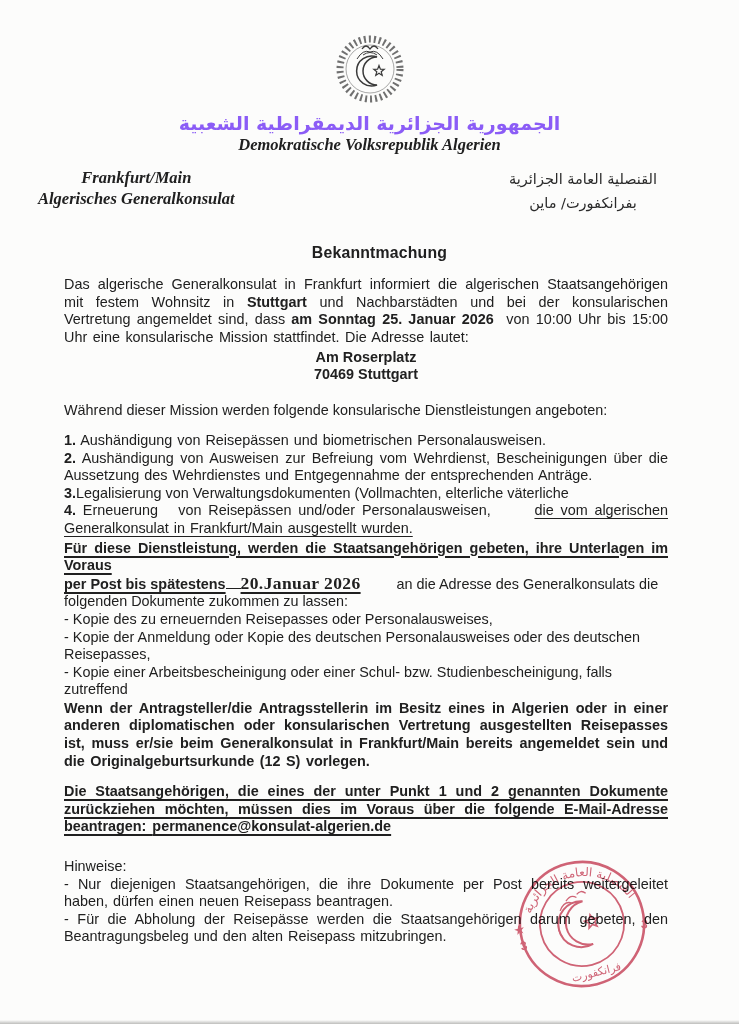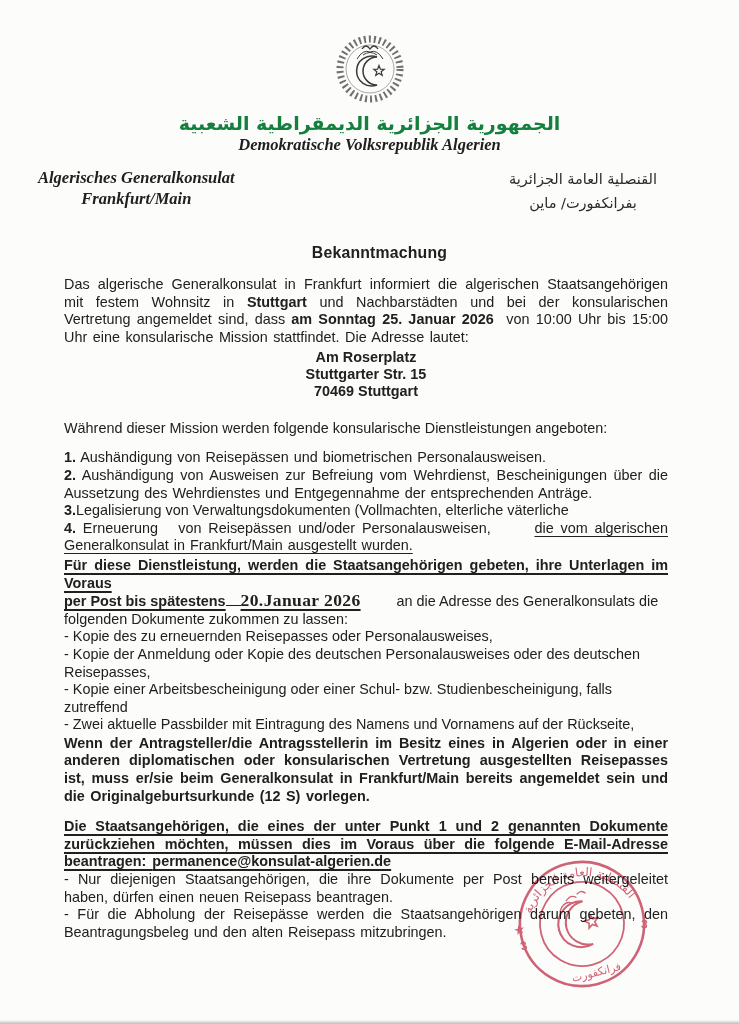--- a/index.html
+++ b/index.html
@@ -10,21 +10,21 @@
     background:#fcfcfb;
     font-family:"Liberation Sans", sans-serif;
     font-size:14.4px;
     line-height:17.6px;
     color:#202020;
     overflow:hidden;
   }
   .content{padding:0 71px 0 64px;}
   .emblem-wrap{display:flex;justify-content:center;padding-top:33px;}
   .arabic{font-family:"DejaVu Sans", sans-serif;}
-  .arabic-title{text-align:center;font-size:19px;line-height:24px;font-weight:bold;margin-top:2px;color:#15803d;}
+  .arabic-title{text-align:center;font-size:19px;line-height:24px;font-weight:bold;margin-top:2px;color:#8b5cf6;}
   .german-title{text-align:center;font-family:"Liberation Serif", serif;font-style:italic;font-weight:bold;font-size:16.5px;margin-top:1px;}
   .header-row{display:flex;justify-content:space-between;align-items:flex-start;margin-top:13px;padding-left:38px;padding-right:82px;}
   .sender-de{text-align:center;font-family:"Liberation Serif", serif;font-style:italic;font-weight:bold;font-size:16.5px;line-height:21px;}
   .sender-ar{text-align:center;font-size:14.5px;line-height:24px;color:#2a2a2a;}
   .doc-title{text-align:center;font-weight:bold;font-size:15.8px;margin-top:29px;letter-spacing:0.2px;padding-left:20px;}
   .just{text-align:justify;}
   .intro{margin-top:15px;word-spacing:1.5px;}
   .address{text-align:center;font-weight:bold;margin-top:2px;line-height:17.4px;}
   .services-intro{margin-top:19px;}
   .services{margin-top:12px;}
@@ -65,38 +65,37 @@
         <polygon points="56,32.5 57.4,36.1 61.2,36.3 58.2,38.7 59.2,42.4 56,40.3 52.8,42.4 53.8,38.7 50.8,36.3 54.6,36.1" stroke-width="1.2"></polygon>
       </g>
     </svg>
   </div>
 
   <div class="arabic-title arabic">الجمهورية الجزائرية الديمقراطية الشعبية</div>
   <div class="german-title">Demokratische Volksrepublik Algerien</div>
 
   <div class="header-row">
     <div class="sender-de">
+      <div>Frankfurt/Main</div>
       <div>Algerisches Generalkonsulat</div>
-      <div>Frankfurt/Main</div>
     </div>
     <div class="sender-ar arabic">
       <div>القنصلية العامة الجزائرية</div>
       <div>بفرانكفورت/ ماين</div>
     </div>
   </div>
 
   <div class="doc-title">Bekanntmachung</div>
 
   <div class="content">
 
     <div class="intro just"><span>Das algerische Generalkonsulat in Frankfurt informiert die algerischen Staatsangehörigen mit festem Wohnsitz in </span><span class="b">Stuttgart</span><span> und Nachbarstädten und bei der konsularischen Vertretung angemeldet sind, dass </span><span class="b">am Sonntag 25. Januar 2026</span><span>&nbsp; von 10:00 Uhr bis 15:00 Uhr eine konsularische Mission stattfindet. Die Adresse lautet:</span></div>
 
     <div class="address">
       <div>Am Roserplatz</div>
-      <div>Stuttgarter Str. 15</div>
       <div>70469 Stuttgart</div>
     </div>
 
     <div class="services-intro">Während dieser Mission werden folgende konsularische Dienstleistungen angeboten:</div>
 
     <div class="services">
       <div class="svc"><span class="b">1.</span><span> Aushändigung von Reisepässen und biometrischen Personalausweisen.</span></div>
       <div class="svc"><span class="b">2.</span><span> Aushändigung von Ausweisen zur Befreiung vom Wehrdienst, Bescheinigungen über die Aussetzung des Wehrdienstes und Entgegennahme der entsprechenden Anträge.</span></div>
       <div class="svc-plain"><span class="b">3.</span><span>Legalisierung von Verwaltungsdokumenten (Vollmachten, elterliche väterliche</span><br></div>
       <div class="svc"><span class="b">4.</span><span> Erneuerung &nbsp;&nbsp;von Reisepässen und/oder Personalausweisen, </span><span class="ul">die vom algerischen Generalkonsulat in Frankfurt/Main ausgestellt wurden.</span></div>
@@ -105,28 +104,28 @@
     <div class="deadline">
       <div class="jline"><span class="bu">Für diese Dienstleistung, werden die Staatsangehörigen gebeten, ihre Unterlagen im Voraus</span></div>
       <div><span class="bu">per Post bis spätestens</span><span class="gap-u"></span><span class="date-serif">20.Januar 2026</span><span class="gap"></span><span>an die Adresse des Generalkonsulats die</span></div>
       <div>folgenden Dokumente zukommen zu lassen:</div>
     </div>
 
     <div class="docs">
       <div class="doc-line">- Kopie des zu erneuernden Reisepasses oder Personalausweises,</div>
       <div class="doc-line">- Kopie der Anmeldung oder Kopie des deutschen Personalausweises oder des deutschen Reisepasses,</div>
       <div class="doc-line">- Kopie einer Arbeitsbescheinigung oder einer Schul- bzw. Studienbescheinigung, falls zutreffend</div>
-      <div class="doc-line">- Zwei aktuelle Passbilder mit Eintragung des Namens und Vornamens auf der Rückseite,</div>
     </div>
 
     <div class="passport-note just b">Wenn der Antragsteller/die Antragsstellerin im Besitz eines in Algerien oder in einer anderen diplomatischen oder konsularischen Vertretung ausgestellten Reisepasses ist, muss er/sie beim Generalkonsulat in Frankfurt/Main bereits angemeldet sein und die Originalgeburtsurkunde (12 S) vorlegen.</div>
 
 
     <div class="withdraw just"><span class="bu">Die Staatsangehörigen, die eines der unter Punkt 1 und 2 genannten Dokumente zurückziehen möchten, müssen dies im Voraus über die folgende E-Mail-Adresse beantragen: </span><span class="bu">permanence@konsulat-algerien.de</span></div>
 
+    <div class="hinweise-title">Hinweise:</div>
     <div class="hint just">- Nur diejenigen Staatsangehörigen, die ihre Dokumente per Post bereits weitergeleitet haben, dürfen einen neuen Reisepass beantragen.</div>
     <div class="hint just">- Für die Abholung der Reisepässe werden die Staatsangehörigen darum gebeten, den Beantragungsbeleg und den alten Reisepass mitzubringen.</div>
 
   </div>
 
   <svg class="stamp" width="160" height="150" viewBox="0 0 160 150">
     <defs>
       <path id="stamp-arc" d="M 24,88 A 57,57 0 1 1 136,88"></path>
     </defs>
     <g transform="rotate(-14 80 68)">

